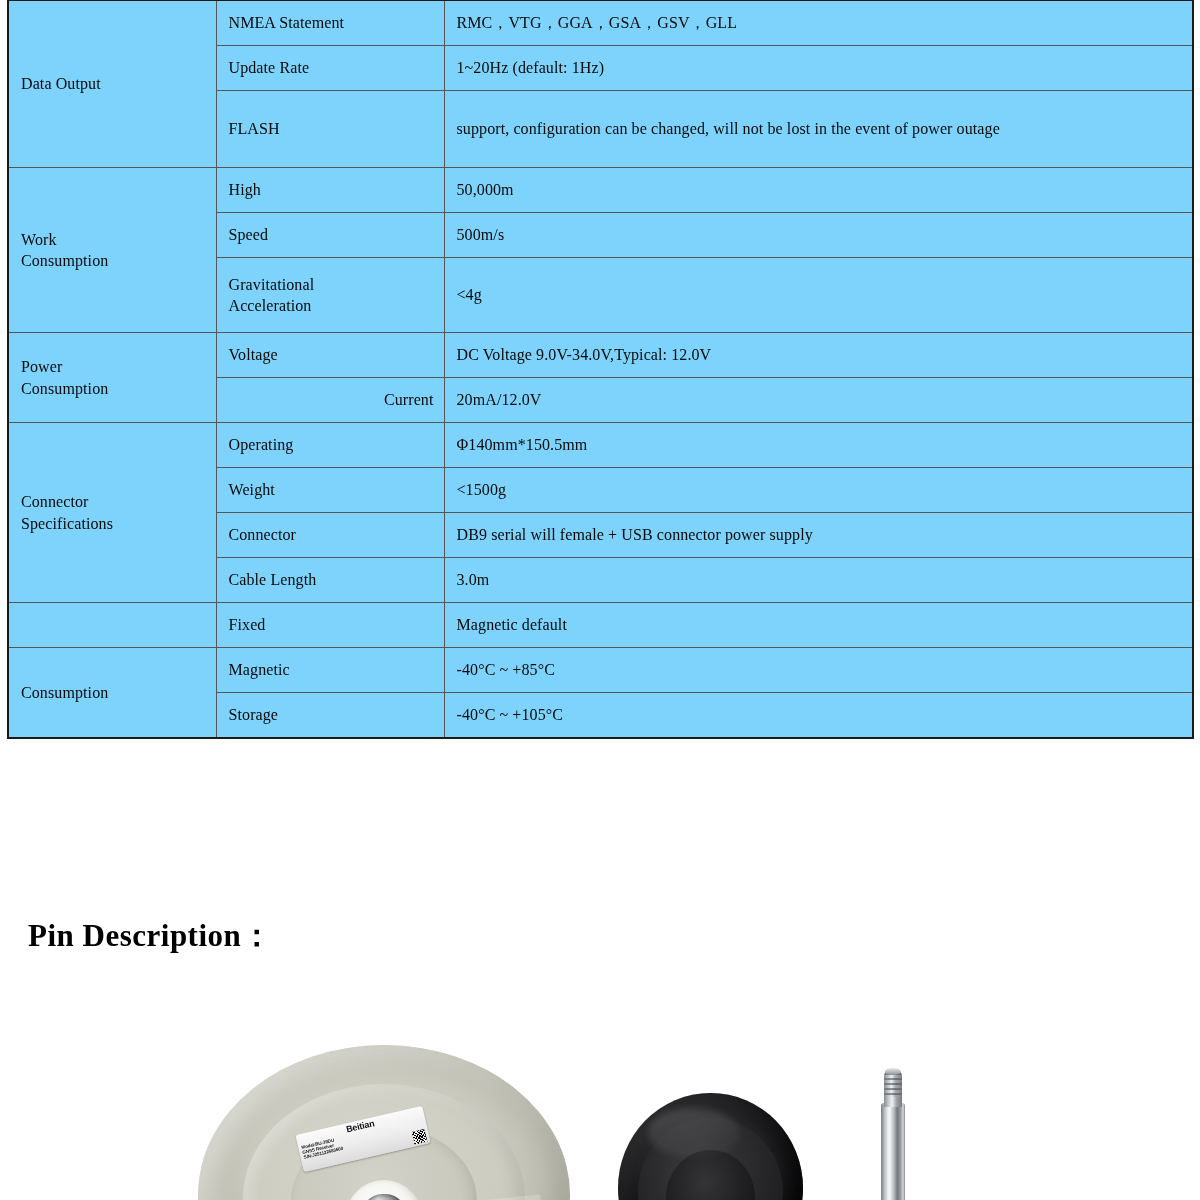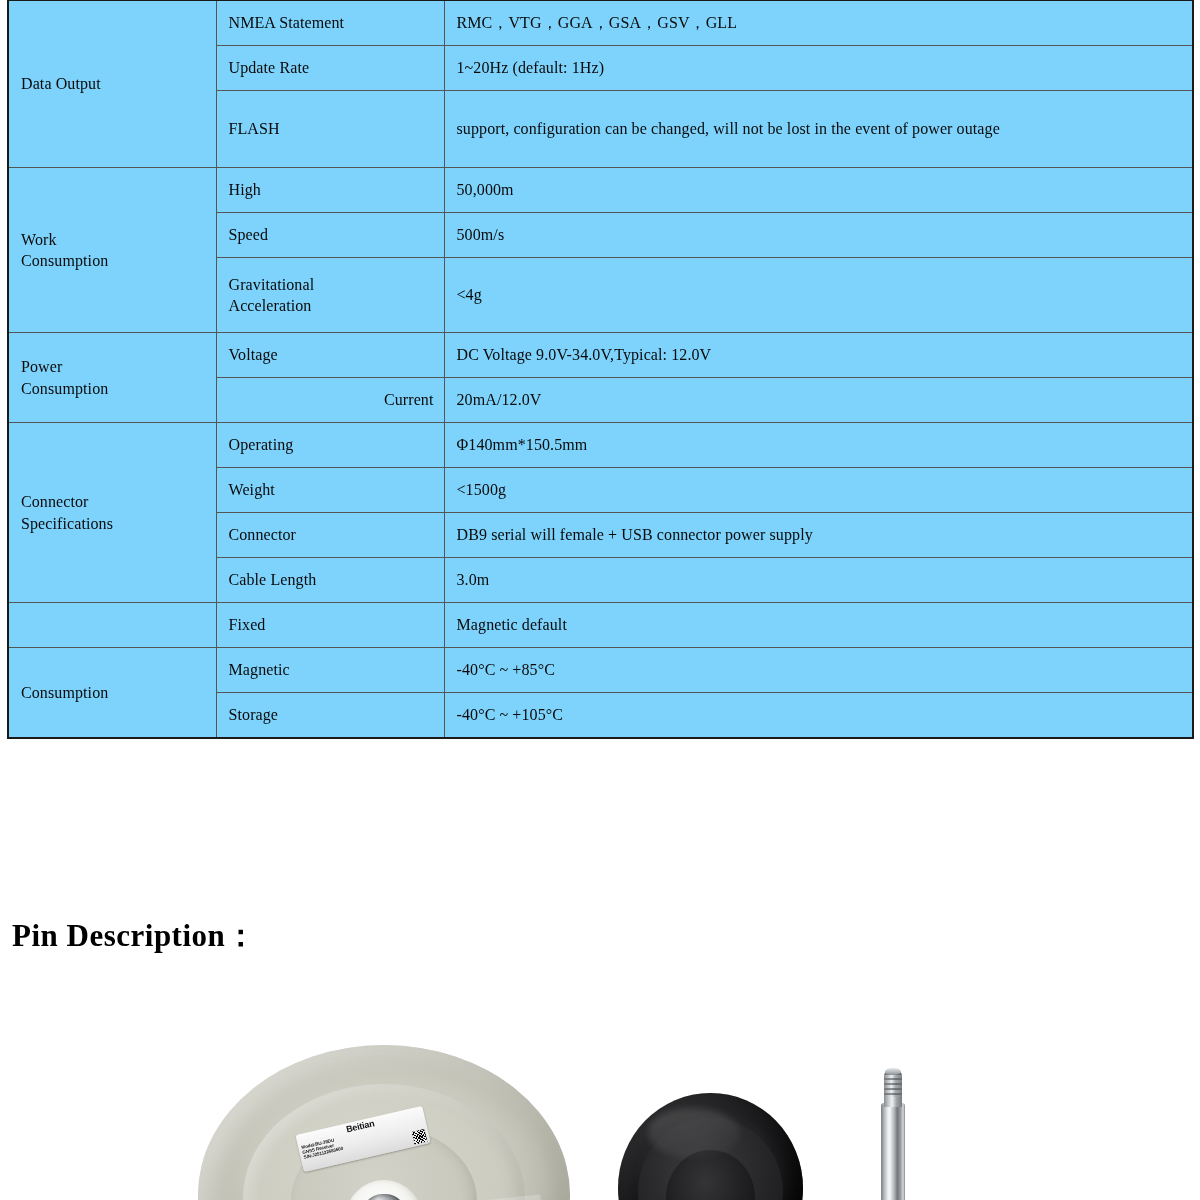--- a/index.html
+++ b/index.html
@@ -86,21 +86,21 @@
   tr.r-stor   td { height: 36px; margin-left: 44px; }
 
   .cat-cell-inner {
     display: block;
     line-height: 1.35;
   }
 
   
   .pin-heading {
     position: absolute;
-    left: 12px;
+    left: 28px;
     top: 915px;
     font-size: 31px;
     font-weight: bold;
     letter-spacing: 0.5px;
     white-space: nowrap;
   }
 
   
   .photo-strip {
     position: absolute;

